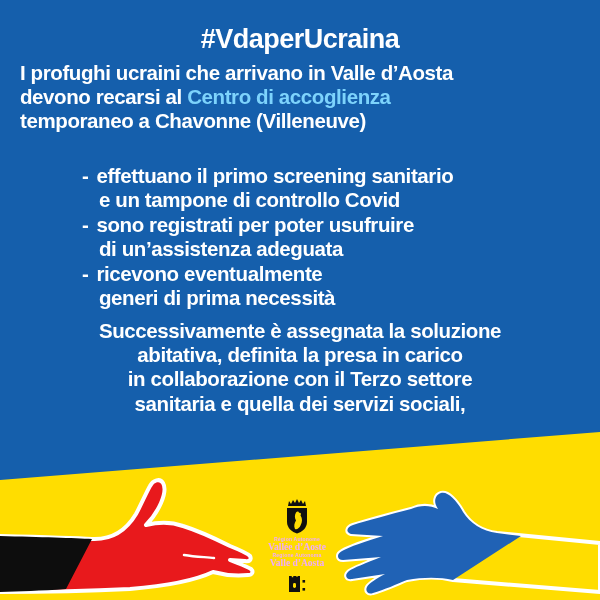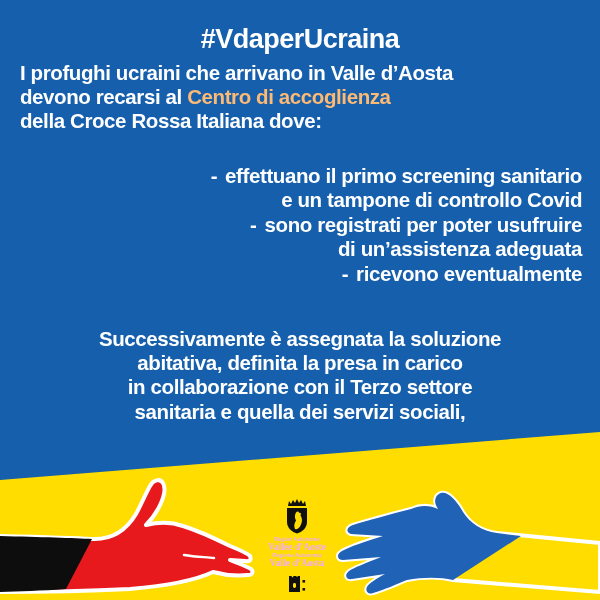--- a/index.html
+++ b/index.html
@@ -10,30 +10,30 @@
     font-weight:bold; color:#ffffff;
   }
   .title {
     position:absolute; top:24px; left:0; width:600px;
     text-align:center; font-size:27px; letter-spacing:-0.5px; margin:0;
   }
   .intro {
     position:absolute; top:61px; left:20px; width:560px;
     font-size:20.5px; line-height:24.2px; letter-spacing:-0.4px;
   }
-  .hl { color:#fdba74; }
+  .hl { color:#7dd3fc; }
   .bullets {
     position:absolute; top:164px; left:82px; width:500px;
-    font-size:20.5px; line-height:24.4px; letter-spacing:-0.4px;text-align:right;
+    font-size:20.5px; line-height:24.4px; letter-spacing:-0.4px;
   }
   .b-line1 .dash { margin-right:8px; }
   .b-line2 { padding-left:17px; }
   .closing {
     position:absolute; top:319px; left:20px; width:560px;
-    text-align:center; font-size:20.5px; line-height:24.2px; letter-spacing:-0.4px;margin-top:8px;
+    text-align:center; font-size:20.5px; line-height:24.2px; letter-spacing:-0.4px;
   }
   .bottom-art { position:absolute; top:420px; left:0; width:600px; height:180px; }
   .footer-logos {
     position:absolute; top:498px; left:232px; width:130px;
     text-align:center; color:#f0abfc;
   }
   .crest { display:block; margin:0 auto 2px auto; }
   .logo-small {
     font-size:5px; line-height:6px; letter-spacing:0.2px;
     font-family:"Liberation Sans", sans-serif;
@@ -50,34 +50,35 @@
 </head>
 <body>
 
 <div class="poster">
 
   <h1 class="title">#VdaperUcraina</h1>
 
   <div class="intro">
     <div>I profughi ucraini che arrivano in Valle d’Aosta</div>
     <div><span>devono recarsi al </span><span class="hl">Centro di accoglienza</span></div>
-    <div>della Croce Rossa Italiana dove:</div>
+    <div>temporaneo a Chavonne (Villeneuve)</div>
   </div>
 
   <div class="bullets">
     <div>
       <div class="b-line1"><span class="dash">-</span><span>effettuano il primo screening sanitario</span></div>
       <div class="b-line2">e un tampone di controllo Covid</div>
     </div>
     <div>
       <div class="b-line1"><span class="dash">-</span><span>sono registrati per poter usufruire</span></div>
       <div class="b-line2">di un’assistenza adeguata</div>
     </div>
     <div>
       <div class="b-line1"><span class="dash">-</span><span>ricevono eventualmente</span></div>
+      <div class="b-line2">generi di prima necessità</div>
     </div>
   </div>
 
   <div class="closing">
     <div>Successivamente è assegnata la soluzione</div>
     <div>abitativa, definita la presa in carico</div>
     <div>in collaborazione con il Terzo settore</div>
     <div>sanitaria e quella dei servizi sociali,</div>
   </div>
 

